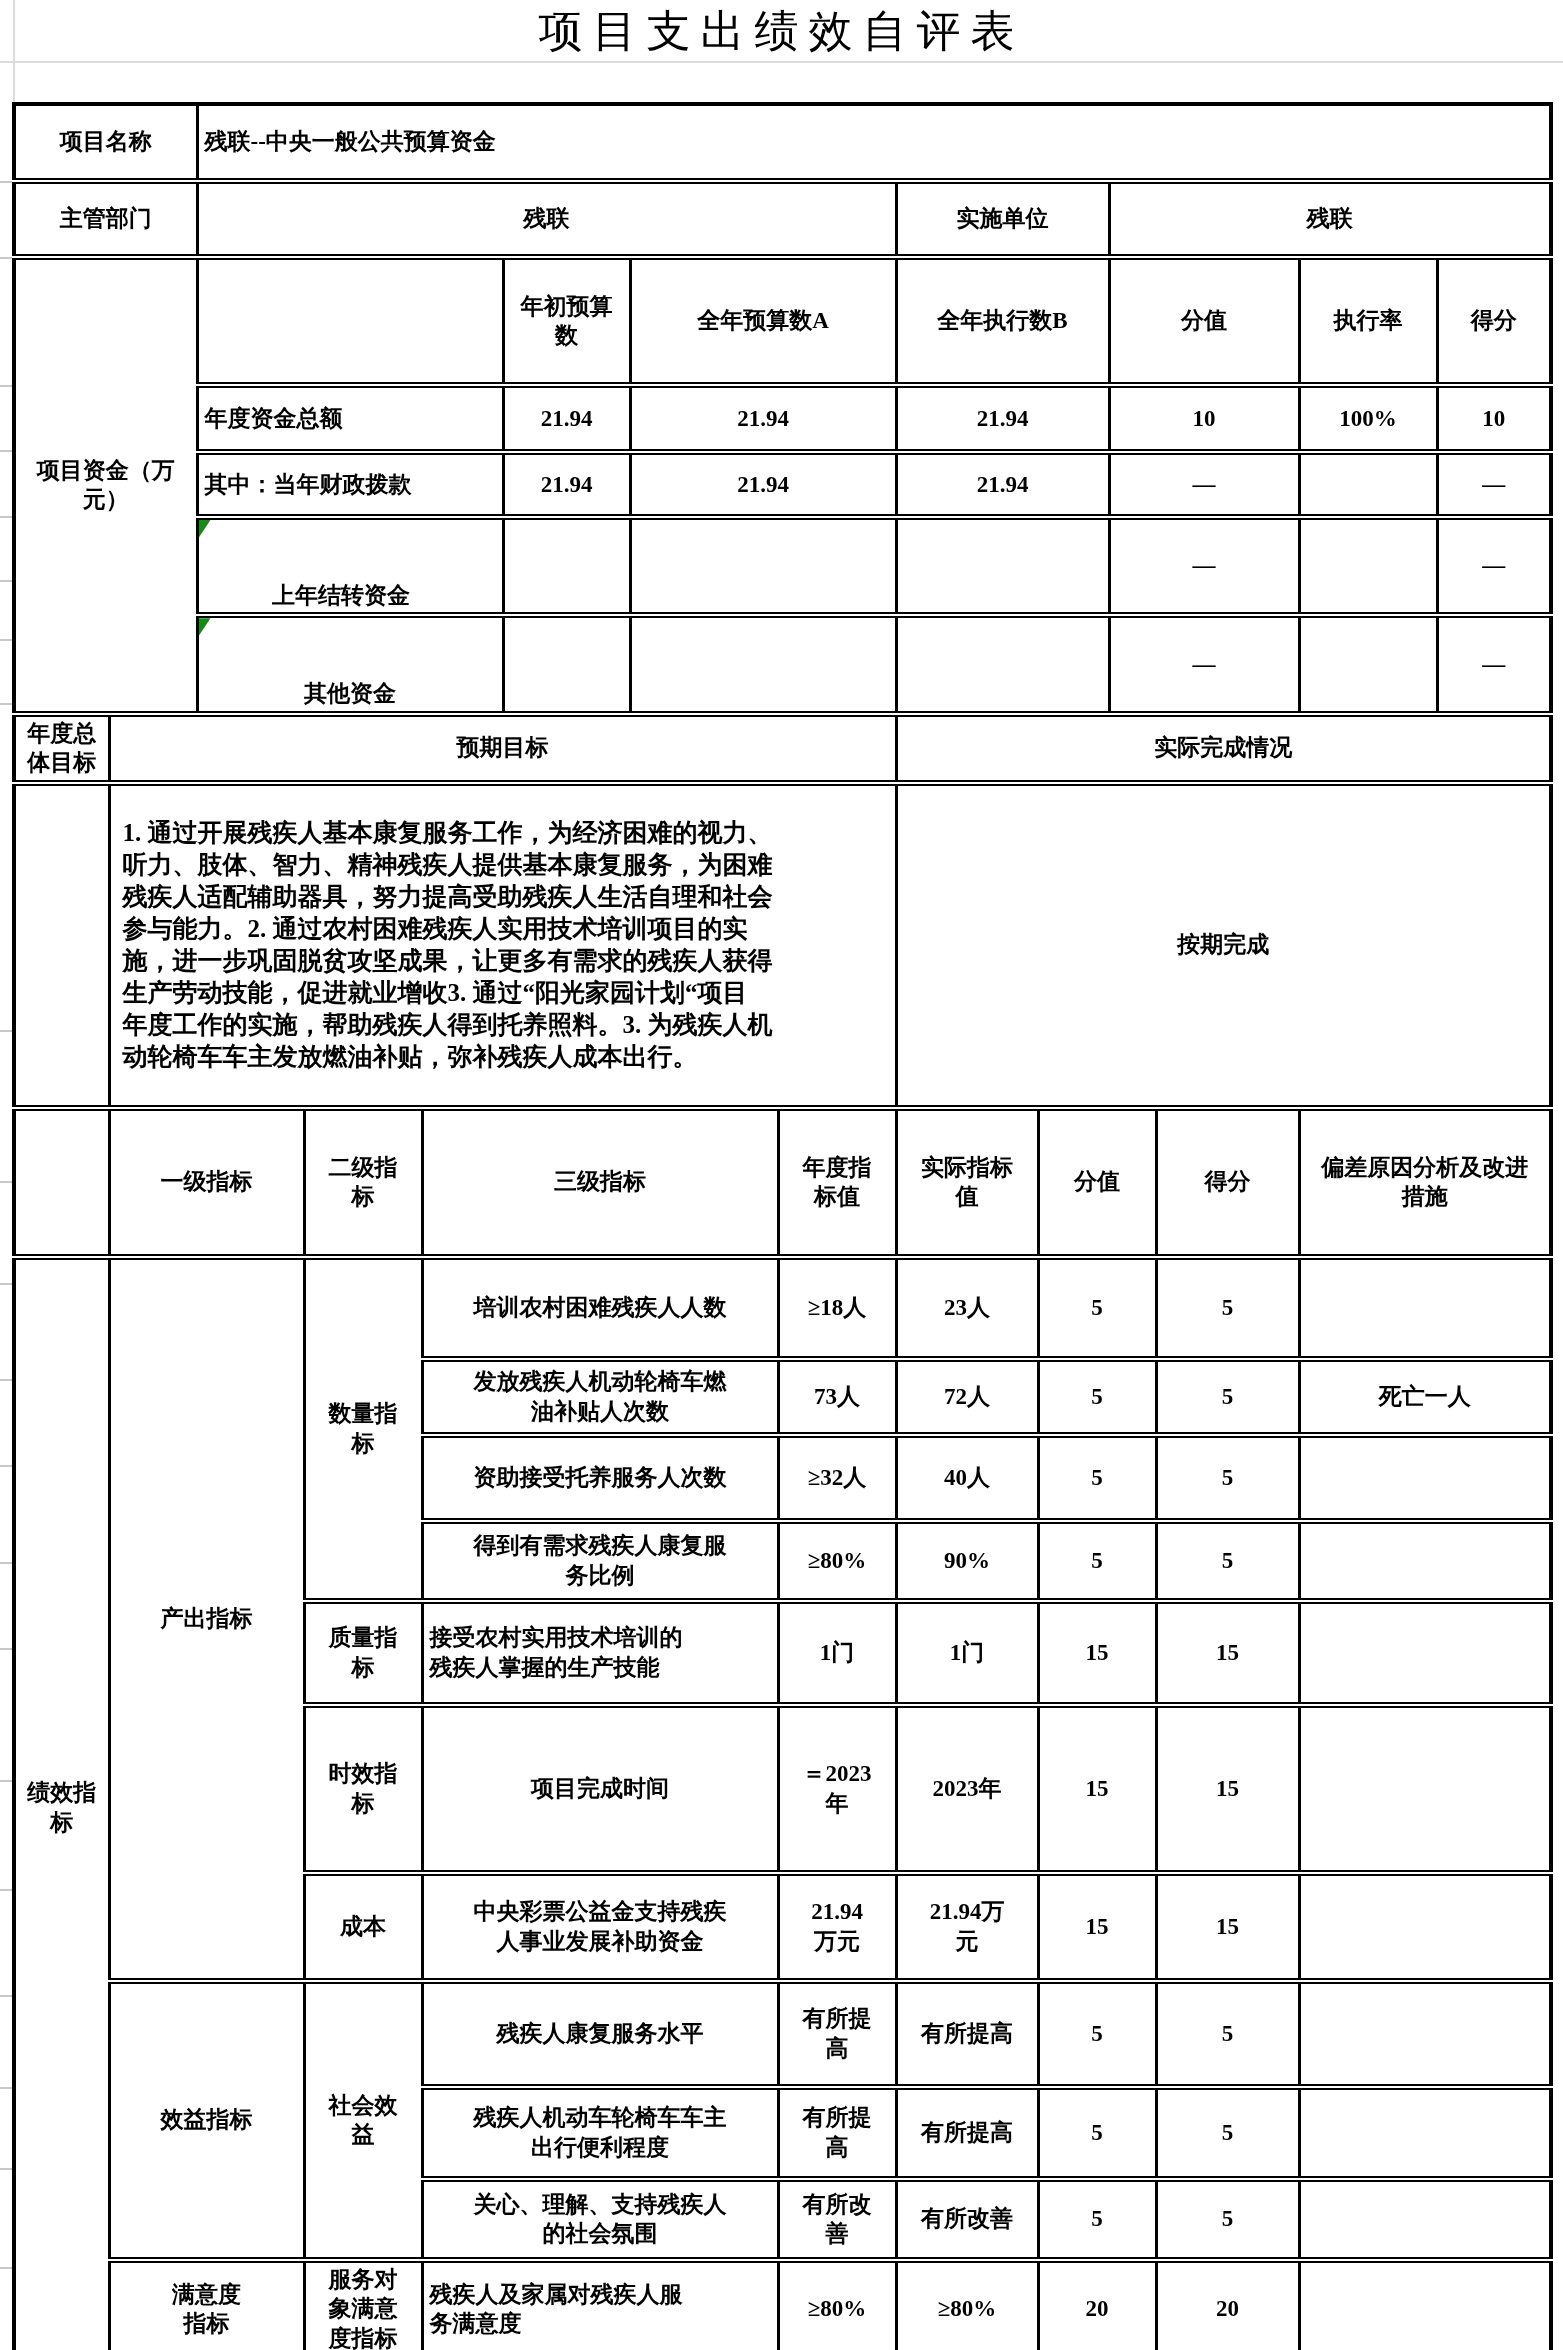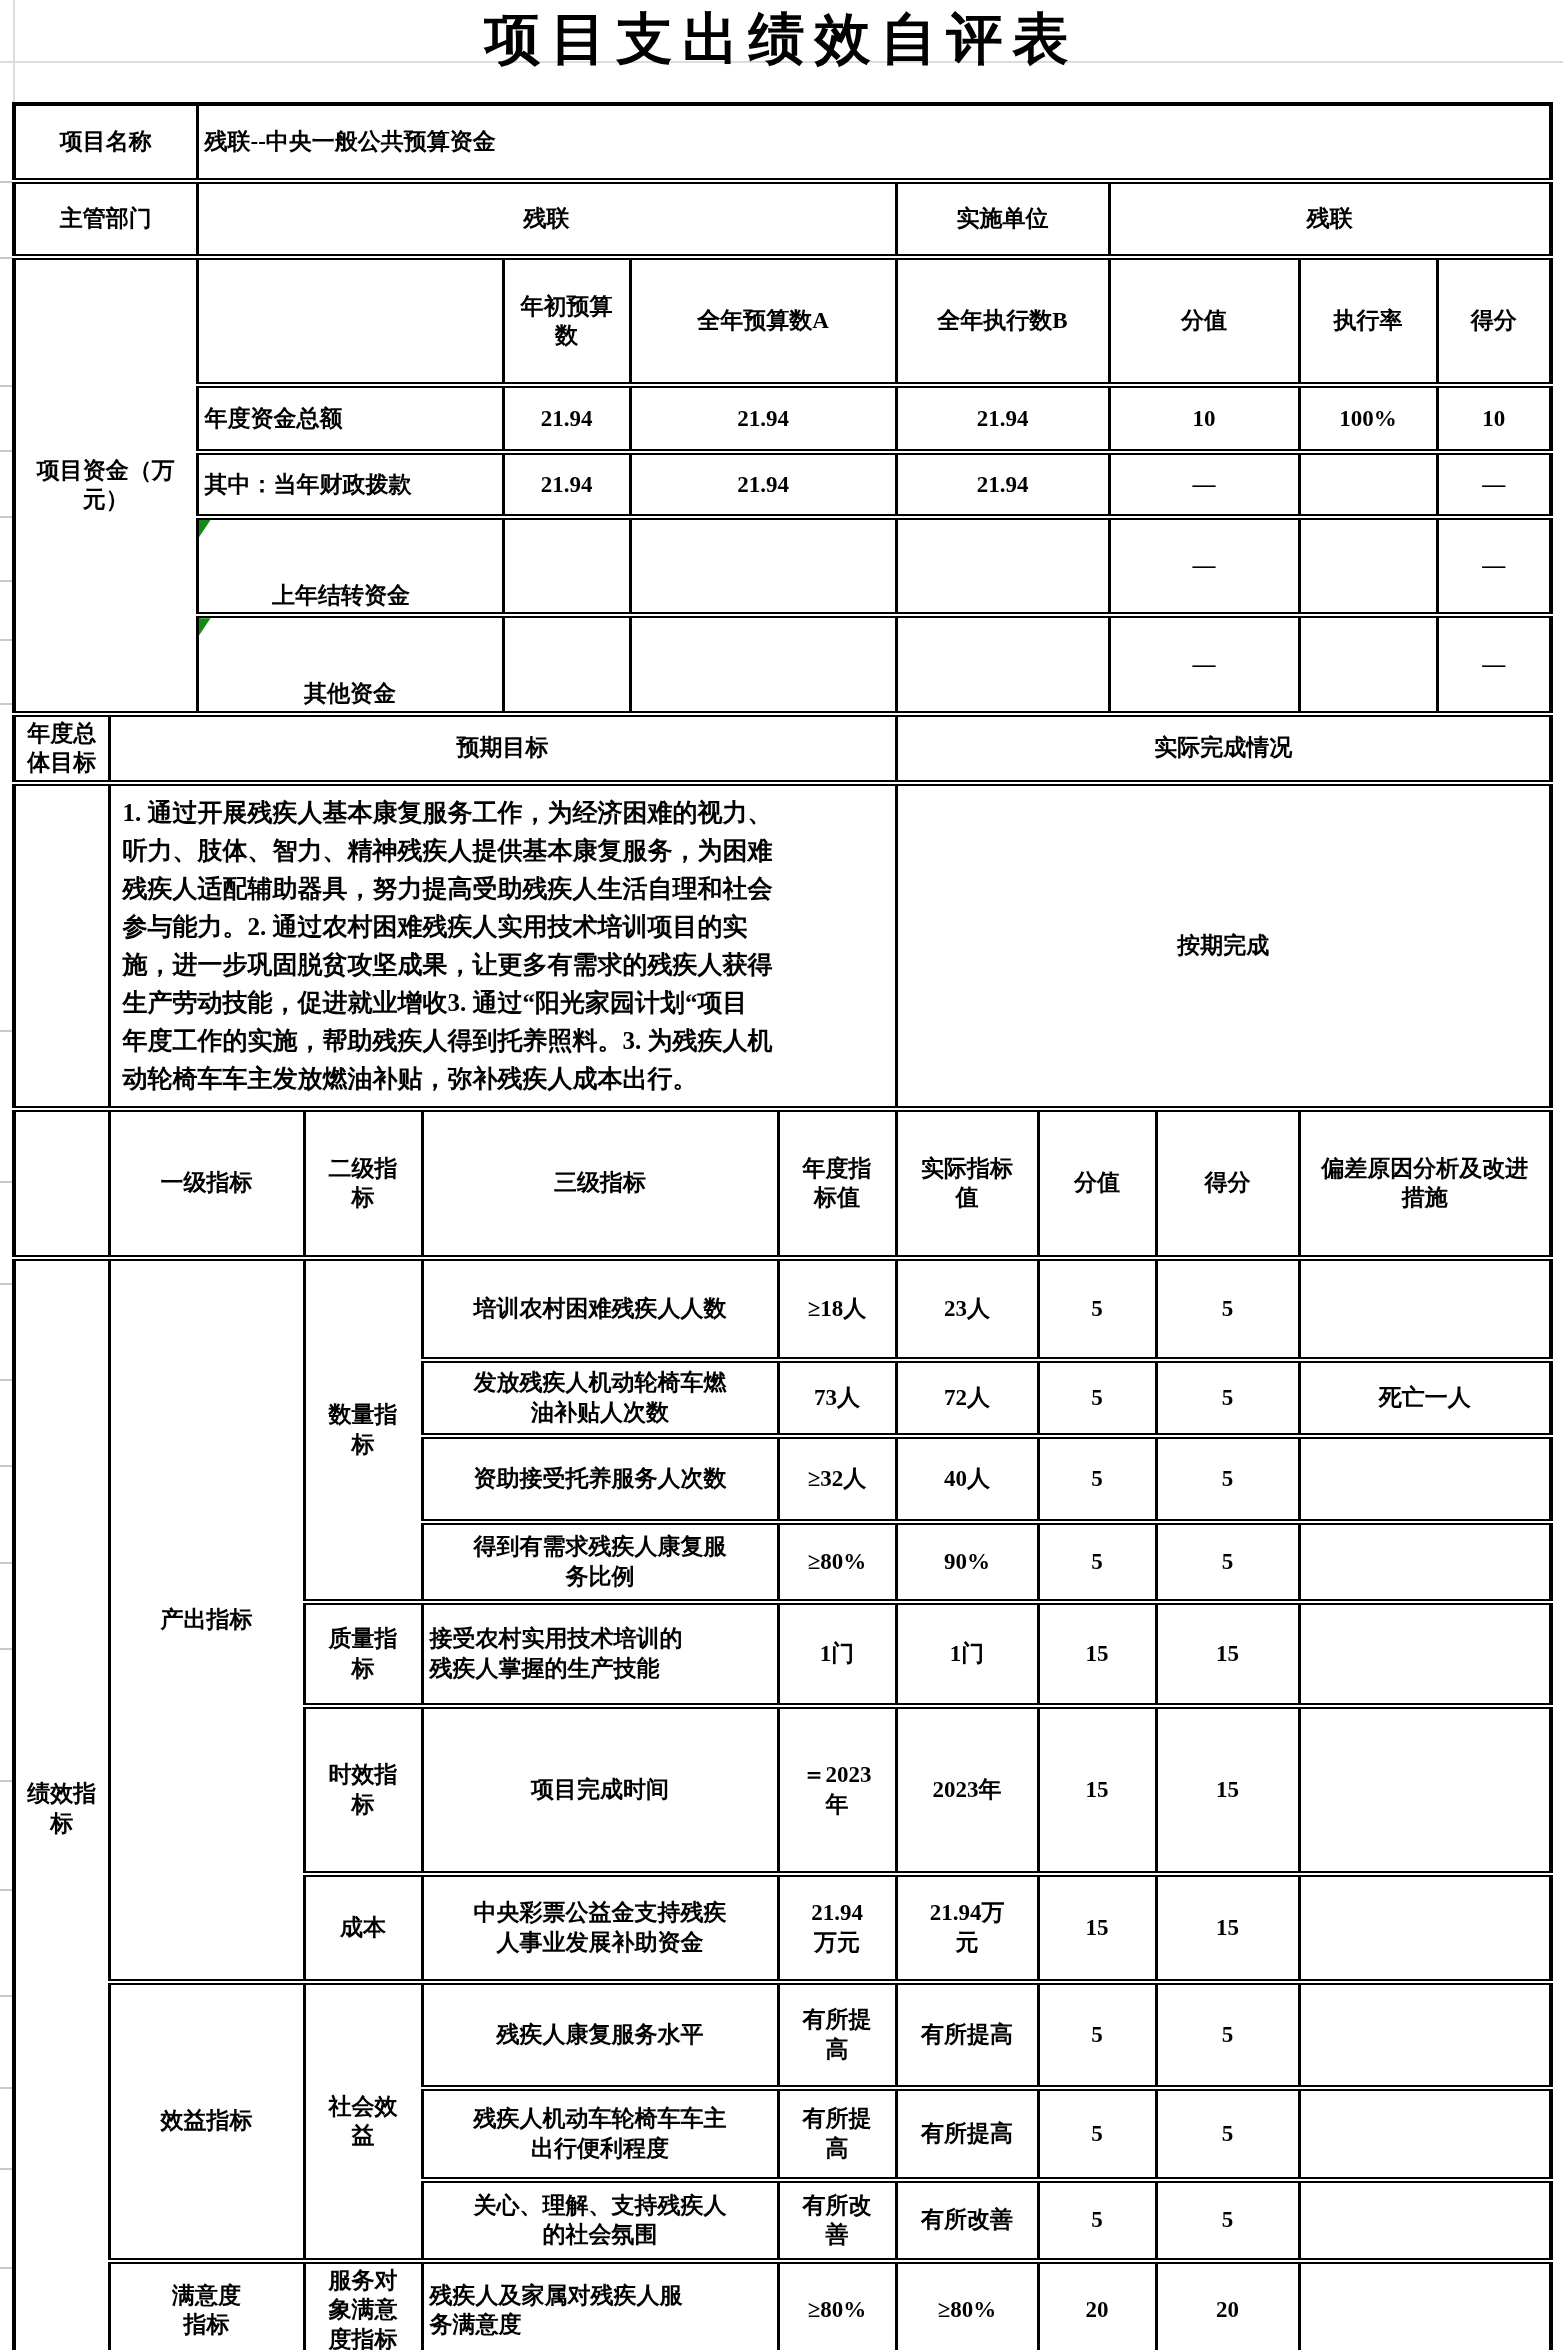--- a/index.html
+++ b/index.html
@@ -5,40 +5,40 @@
 <style>
   * { box-sizing: border-box; margin: 0; padding: 0; }
   html,body { background:#fff; }
   .page {
     position: relative; width: 1563px; height: 2350px; background: #fff;
     overflow: hidden; color:#000;
     font-family: "Liberation Serif", "DejaVu Serif", serif;
   }
   .title {
     position: absolute; top: 2px; left: 0; width: 100%; text-align: center;
-    font-size: 56px; font-weight: bold; letter-spacing: 10px;
+    font-size: 44px; font-weight: normal; letter-spacing: 10px;
   }
   .subtitle {
     position: absolute; top: 69px; left: 0; width: 100%; text-align: center;
     font-size: 20px; font-weight: bold; letter-spacing: 3px;
   }
   table.main {
     position: absolute; left: 12px; top: 102px; width: 1538px;
     border-collapse: collapse; table-layout: fixed;
     border: 4px solid #000;
   }
   td {
     border: 3px solid #000;
     border-bottom: 6px double #000;
     font-weight: bold; font-size: 23px; text-align: center; vertical-align: middle;
     padding: 2px 6px; white-space: pre-line; line-height: 1.28; overflow: hidden;
   }
   .al { text-align: left; }
   .ar { text-align: center; padding-right: 24px; }
-  .goal-text { font-size: 25px; line-height: 38px; text-align: left; padding: 8px 12px; }
+  .goal-text { font-size: 25px; line-height: 32px; text-align: left; padding: 8px 12px; }
   .rel { position: relative; }
   .marker {
     position: absolute; left: 0; top: 0; width: 12px; height: 18px;
     background: #168a16; clip-path: polygon(0 0, 100% 0, 0 100%);
   }
   .row-final td { border-bottom: 6px solid #000; }
   .gridline-h { position: absolute; left: 0; top: 61px; width: 100%; height: 2px; background: #dcdcdc; }
   .gridline-v { position: absolute; left: 13px; top: 0; width: 2px; height: 102px; background: #dcdcdc; }
   .tick { position: absolute; left: 0; width: 12px; height: 2px; background: #c8c8c8; }
 </style>

